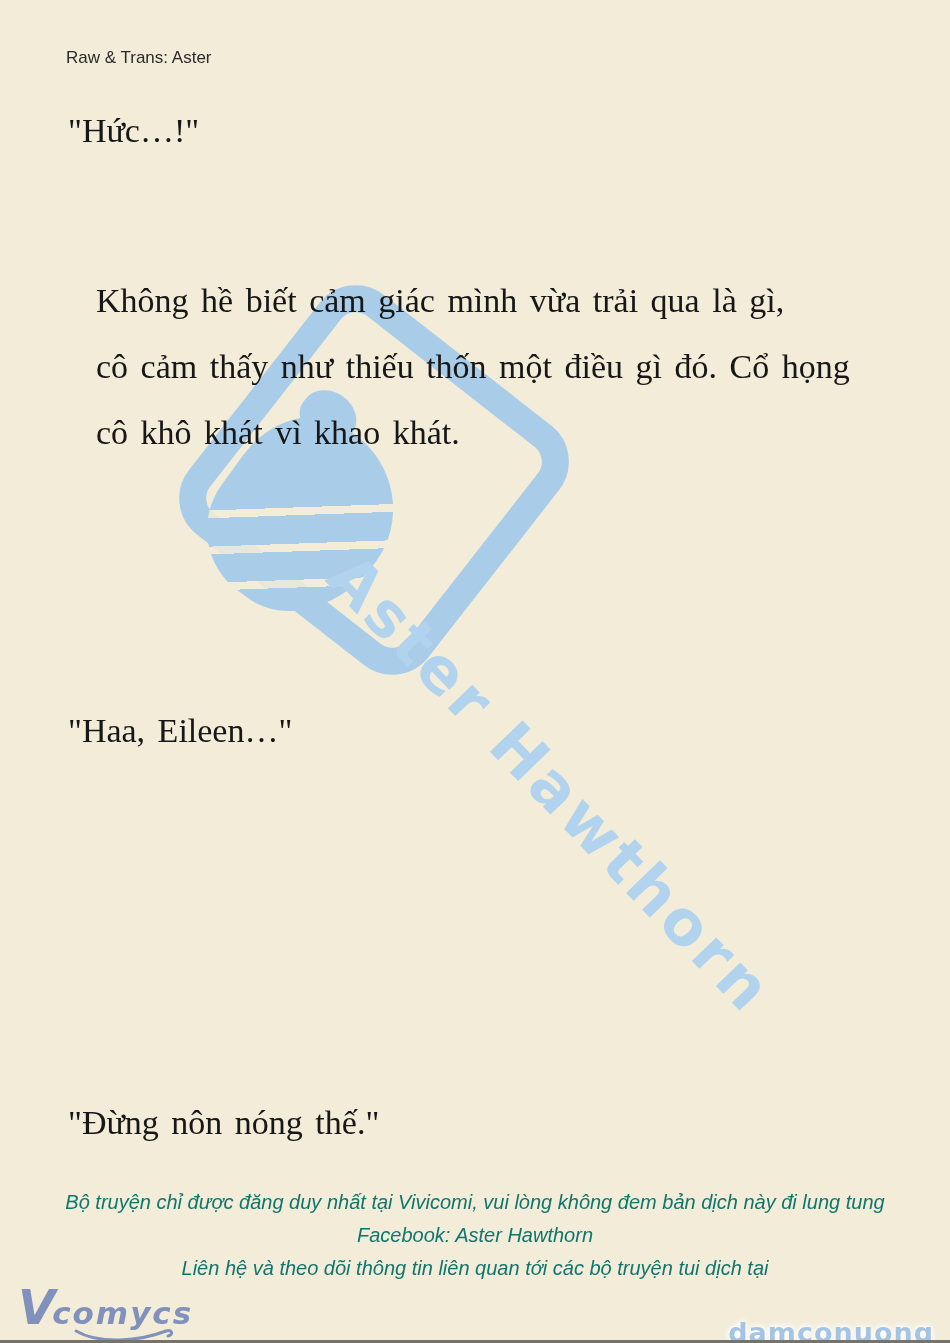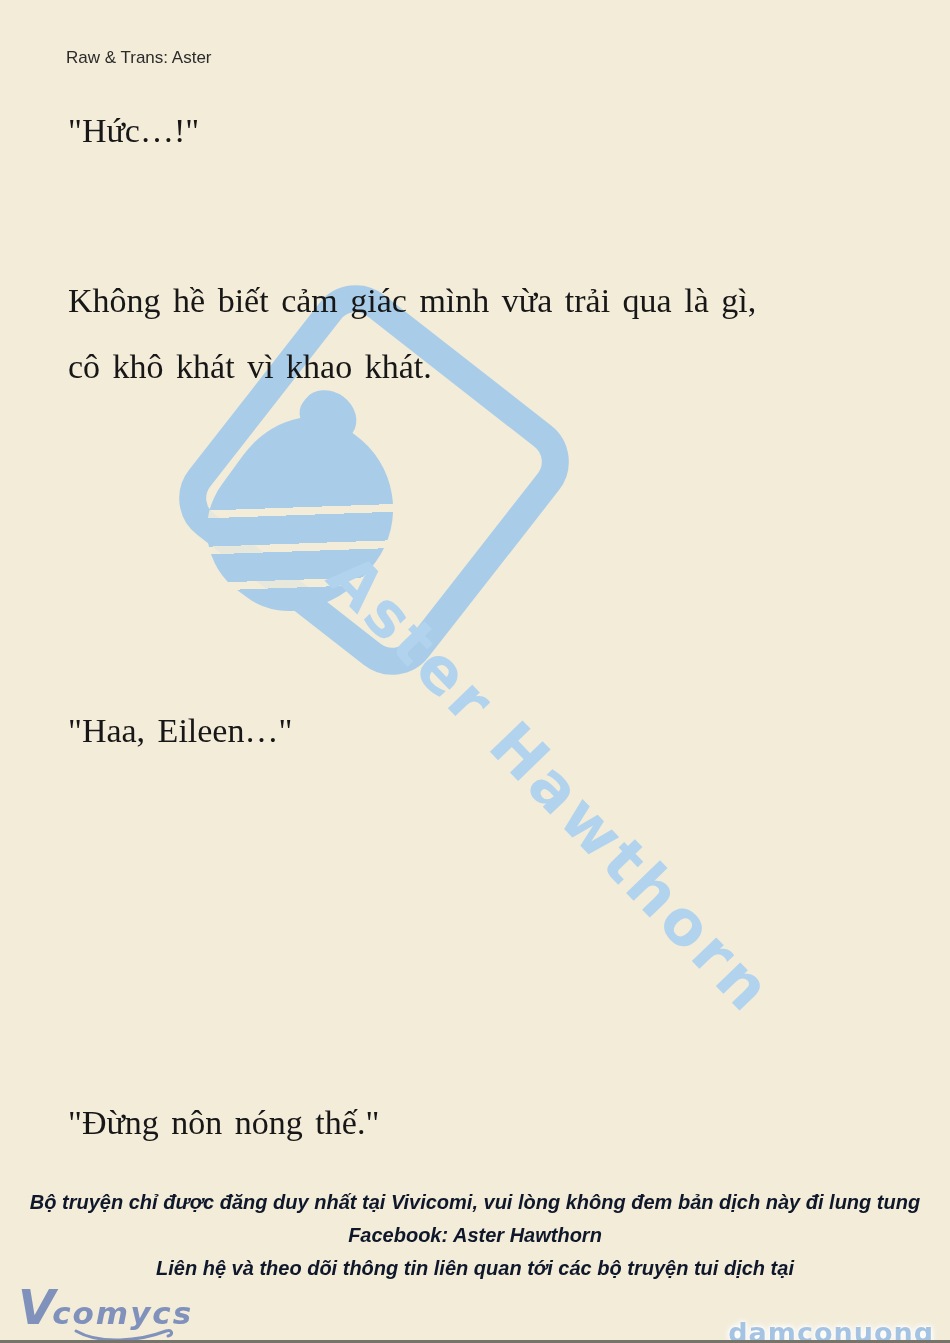--- a/index.html
+++ b/index.html
@@ -33,29 +33,29 @@
   }
   
   .text-layer{position:absolute;inset:0;z-index:1;border-radius:16px;}
   .credit{
     position:absolute;left:66px;top:48px;
     font-family:"Liberation Sans",sans-serif;font-size:17px;color:#2b2b2b;
   }
   .para{position:absolute;left:68px;font-size:34px;line-height:66px;color:#171717;}
   .para .line{white-space:nowrap;word-spacing:4px;}
   #p-huc{top:98px;}
-  #p-main{top:268px;}
+  #p-main{top:268px;margin-left:28px;}
   #p-haa{top:698px;}
   #p-voice{top:858px;}
   #p-dung{top:1090px;}
   
   .footer{
     position:absolute;left:0;right:0;top:1186px;text-align:center;
-    font-family:"Liberation Sans",sans-serif;font-weight:bold;font-style:italic;
-    color:#0f172a;font-size:20px;
+    font-family:"Liberation Sans",sans-serif;font-weight:normal;font-style:italic;
+    color:#0f766e;font-size:20px;
   }
   .footer .fline{line-height:33px;}
   
   .vcomycs{
     position:absolute;left:18px;top:1283px;color:#8092bb;
     font-family:"DejaVu Sans",sans-serif;font-weight:bold;font-style:italic;
     line-height:1;white-space:nowrap;
   }
   .vcomycs .v{font-size:48px;}
   .vcomycs .rest{font-size:31px;letter-spacing:2px;margin-left:-3px;}
@@ -84,20 +84,21 @@
   <div class="text-layer">
 
     <div class="credit">Raw &amp; Trans: Aster</div>
 
     <div class="para" id="p-huc">
       <div class="line">"Hức…!"</div>
     </div>
 
     <div class="para" id="p-main">
       <div class="line">Không hề biết cảm giác mình vừa trải qua là gì,</div>
+      <div class="line">cô cảm thấy như thiếu thốn một điều gì đó. Cổ họng</div>
       <div class="line">cô khô khát vì khao khát.</div>
     </div>
 
     <div class="para" id="p-haa">
       <div class="line">"Haa, Eileen…"</div>
     </div>
 
 
     <div class="para" id="p-dung">
       <div class="line">"Đừng nôn nóng thế."</div>

